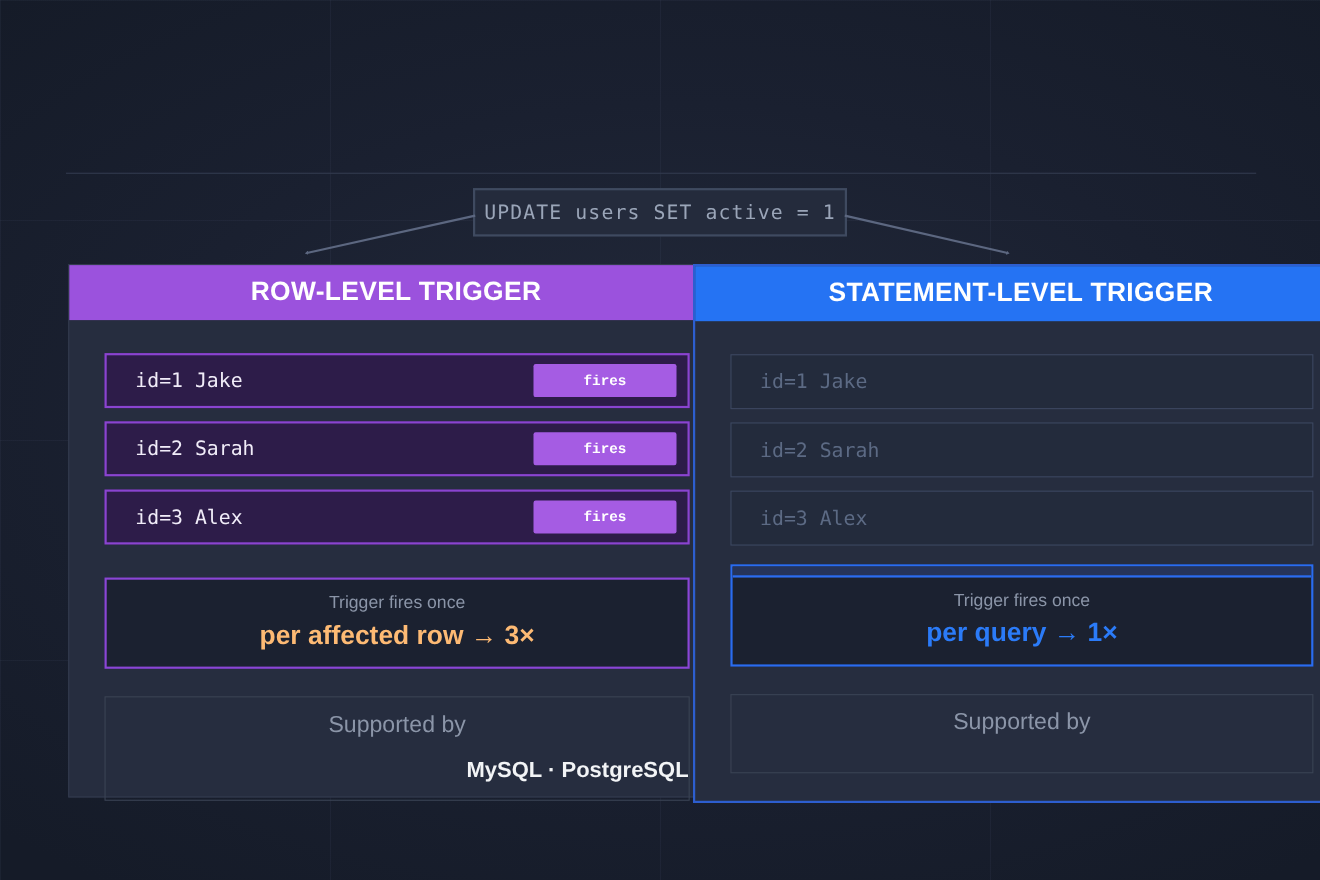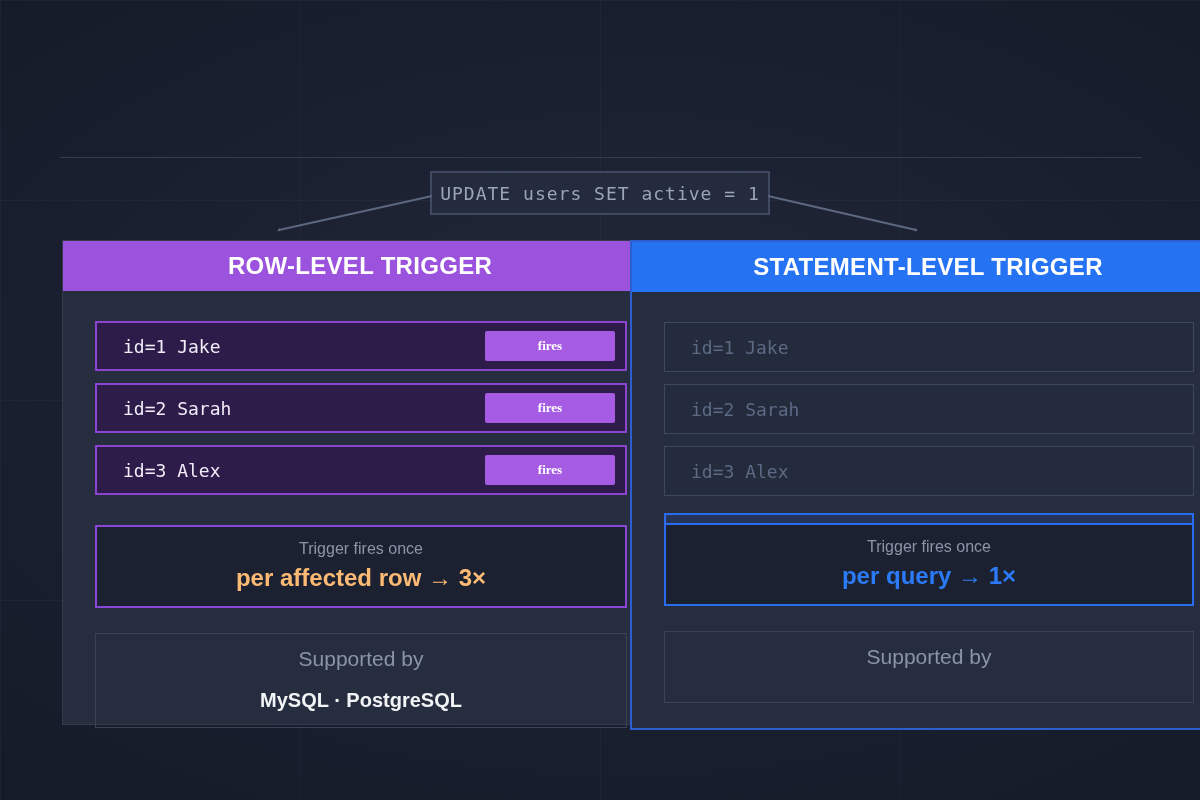--- a/index.html
+++ b/index.html
@@ -67,41 +67,41 @@
     background:#2d1c49; border:2px solid #8a44d0; color:#f0ecf8;
   }
   .panel.right .db-row {
     background:#232b3c; border:1px solid #3d4861; color:#5c6a84;
   }
   .fires-badge {
     margin-left:auto; width:130px; height:30px; border-radius:2px;
     background:#a55ce3; color:#ffffff;
     display:flex; align-items:center; justify-content:center;
     font-size:13px; font-weight:700;
-    font-family:Liberation Serif, serif;
+    font-family:Liberation Mono, monospace;
   }
 
   .result-box {
     margin-top:30px; background:#1b2130; text-align:center;
     padding:13px 0 14px 0;
   }
   .panel.left .result-box { border:2px solid #8a46d6; }
   .panel.right .result-box { border:2px solid #2a6cf0; margin-top:17px; padding:0 0 14px 0; }
   .result-band { height:10px; background:#26345a; border-bottom:2px solid #2a6cf0; margin-bottom:13px; }
   .result-line1 { font-size:16px; color:#8b95a8; margin-bottom:6px; }
   .result-line2 { font-size:24px; font-weight:800; }
   .panel.left  .result-line2 { color:#fdba74; }
   .panel.right .result-line2 { color:#2b7bf8; }
 
   .support-box {
     margin-top:25px; border:1px solid #3a4354; text-align:center;
     padding:13px 0 15px 0;
   }
   .support-line1 { font-size:21px; color:#8b95a8; margin-bottom:18px; }
-  .support-line2 { font-size:20px; font-weight:700; color:#f2f4f6; }
+  .support-line2 { font-size:20px; font-weight:700; color:#f2f4f6;text-align:right; }
 </style>
 </head>
 <body>
 
 <div class="canvas">
 
 
   <div class="title-divider"></div>
 
   <div class="code-box">

